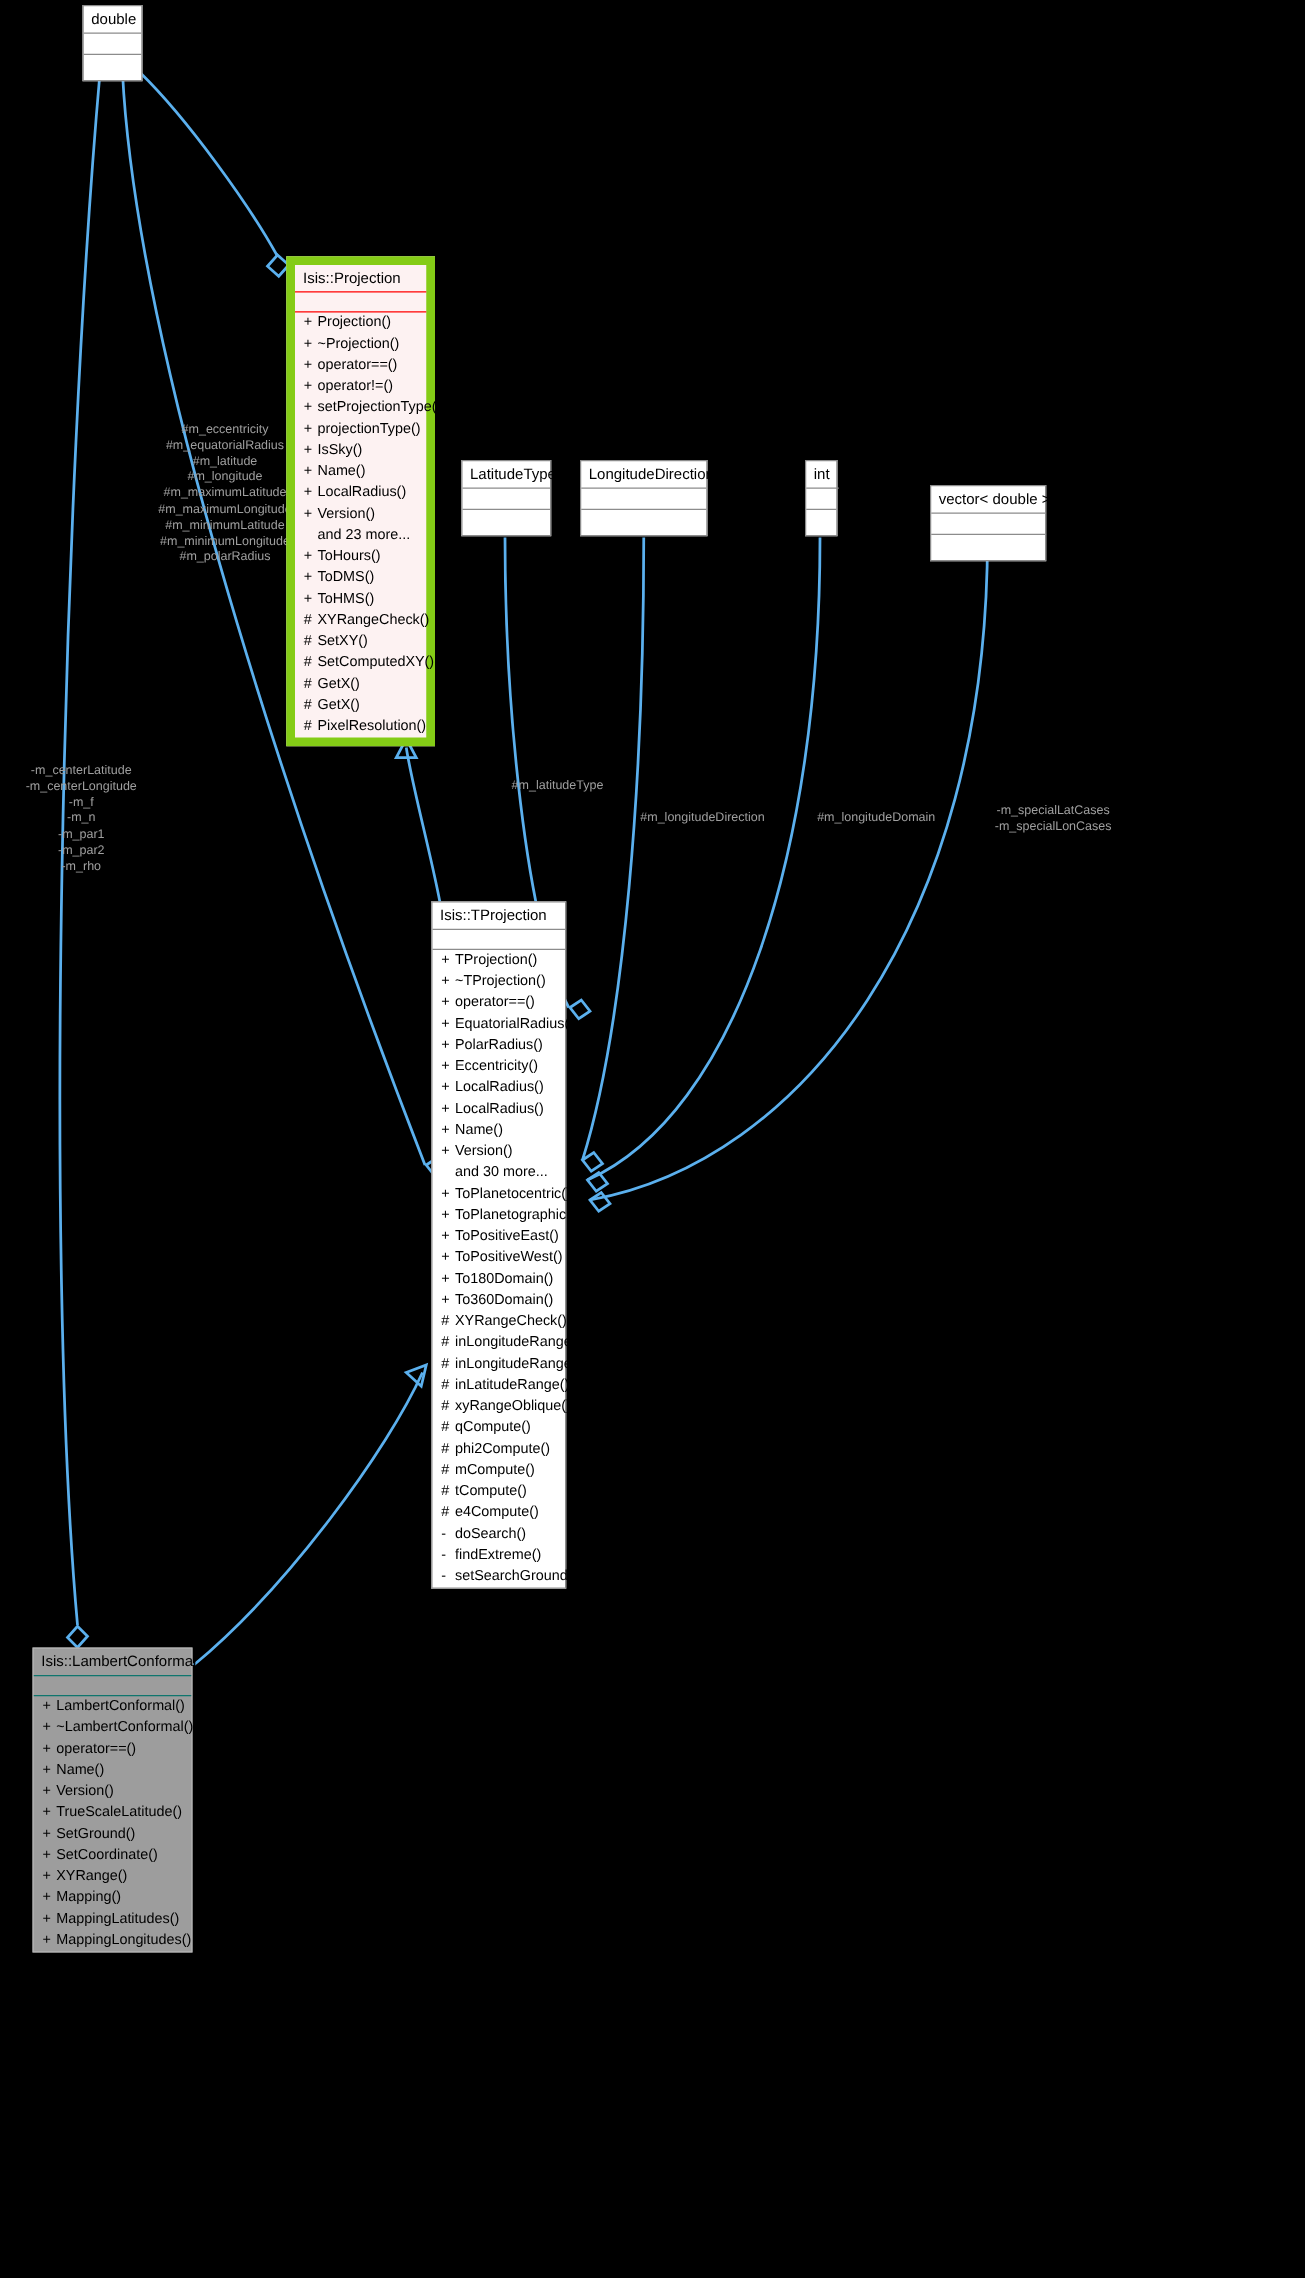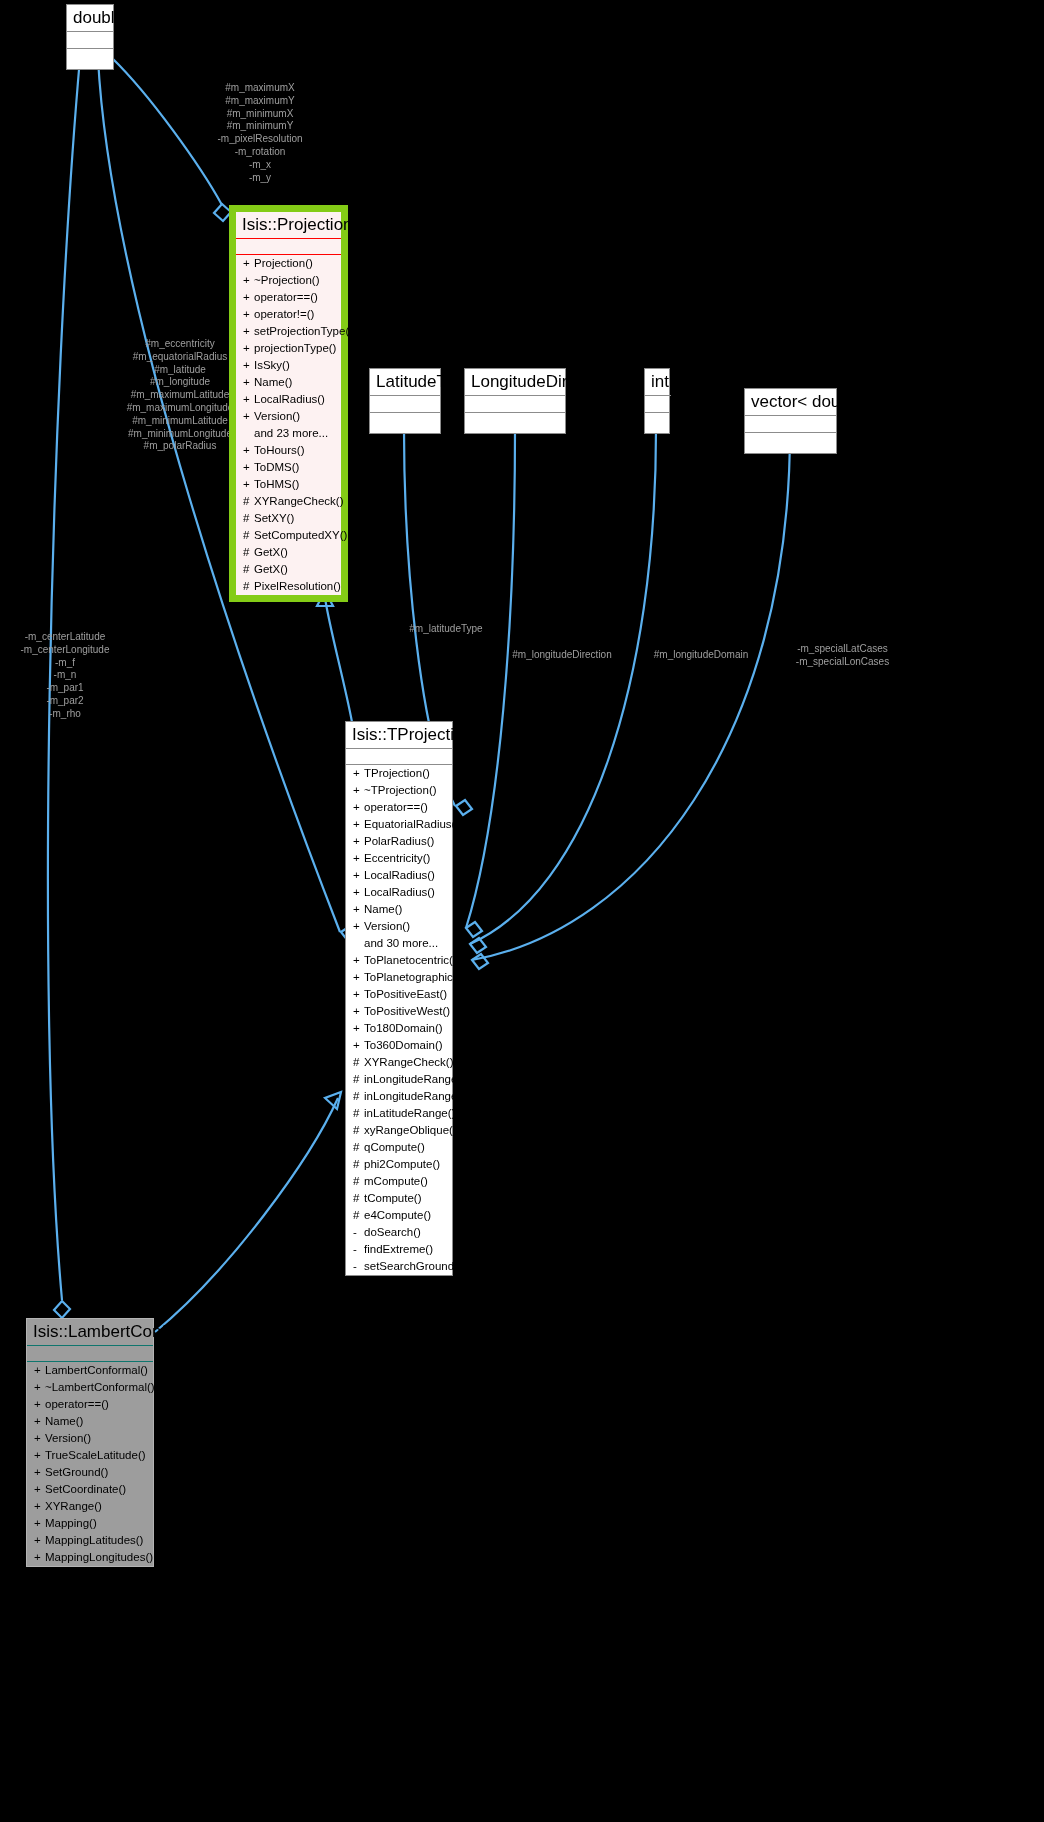--- a/index.html
+++ b/index.html
@@ -33,21 +33,21 @@
     background: #ffffff;
     color: #000000;
     font-size: 11.5px;
     line-height: 1.0;
   }
   .node .title {
     text-align: center;
     padding: 4px 20px 5px 6px;
     border-bottom: 1px solid #8c8c8c;
     white-space: nowrap;
-    font-size: 17px;
+    font-size: 12px;
   }
   .node .attrs {
     min-height: 15px;
     border-bottom: 1px solid #8c8c8c;
   }
   .node .ops {
     padding: 0;
   }
   .node .row {
     padding: 1px 6px 1px 7px;
@@ -135,25 +135,24 @@
     <path class="ln" d="M656,430 C656,680 590,890 470,944"></path>
     <path class="dia" d="M470,944 L479,938 L486,947 L477,953 Z"></path>
 
     <path class="ln" d="M790,430 C790,740 640,930 472,960"></path>
     <path class="dia" d="M472,960 L481,954 L488,963 L479,969 Z"></path>
 
     <path class="ln" d="M155,1332 C230,1270 310,1160 338,1098"></path>
     <path class="arrowhead" d="M341,1092 L337,1109 L325,1098 Z"></path>
   </svg>
 
-  <div class="edge-label center" style="left:170px; top:82px; width:180px;">#m_maximumX<br>#m_maximumY<br>#m_minimumX<br>#m_minimumY<br>-m_pixelResolution<br>-m_rotation<br>-m_x<br>-m_y</div>
 
   <div class="edge-label center" style="left:90px; top:338px; width:180px;">#m_eccentricity<br>#m_equatorialRadius<br>#m_latitude<br>#m_longitude<br>#m_maximumLatitude<br>#m_maximumLongitude<br>#m_minimumLatitude<br>#m_minimumLongitude<br>#m_polarRadius</div>
 
-  <div class="edge-label center" style="left:0px; top:611px; width:130px;margin-top:20px;">-m_centerLatitude<br>-m_centerLongitude<br>-m_f<br>-m_n<br>-m_par1<br>-m_par2<br>-m_rho</div>
+  <div class="edge-label center" style="left:0px; top:611px; width:130px;">-m_centerLatitude<br>-m_centerLongitude<br>-m_f<br>-m_n<br>-m_par1<br>-m_par2<br>-m_rho</div>
 
   <div class="edge-label center" style="left:400px; top:623px; width:92px;">#m_latitudeType</div>
 
   <div class="edge-label center" style="left:497px; top:649px; width:130px;">#m_longitudeDirection</div>
 
   <div class="edge-label center" style="left:640px; top:649px; width:122px;">#m_longitudeDomain</div>
 
   <div class="edge-label center" style="left:780px; top:643px; width:125px;">-m_specialLatCases<br>-m_specialLonCases</div>
 
   <div class="node type" style="left:66px; top:4px; width:48px;">

